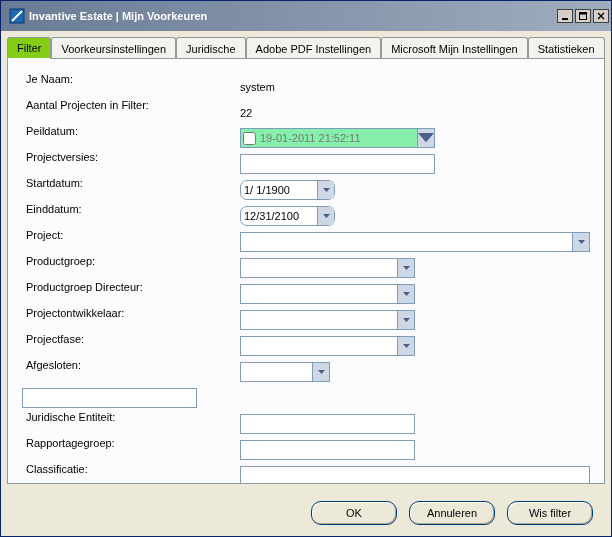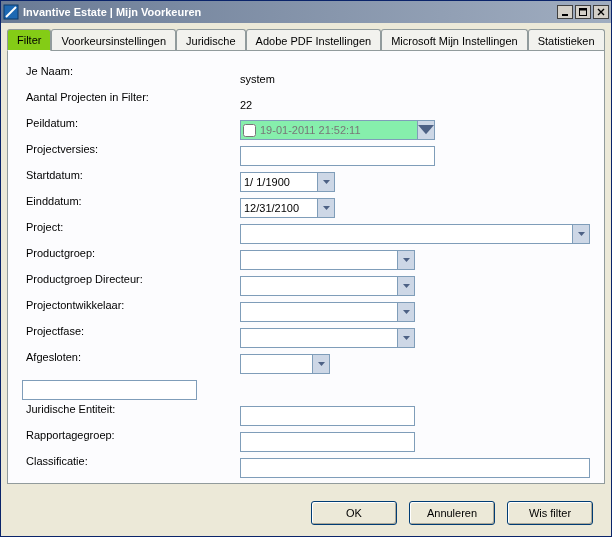--- a/index.html
+++ b/index.html
@@ -10,26 +10,26 @@
     background: #ffffff;
   }
   .window {
     width: 612px; height: 537px;
     background: #ece9d8;
     border: 1px solid #0a246a;
     position: relative;
     display: flex; flex-direction: column;
   }
   .titlebar {
-    height: 22px;
+    height: 30px;
     background: linear-gradient(to right, #6a7b95, #a0adc0);
     display: flex; align-items: center;
     color: #ffffff;
     font-weight: bold;
-    padding-left: 2px;
+    padding-left: 8px;
   }
   .titlebar .icon {
     width: 16px; height: 16px;
     margin-right: 4px;
     display: flex; align-items: center; justify-content: center;
   }
   .titlebar .title { flex: 1; white-space: nowrap; }
   .titlebar .buttons { display: flex; padding-right: 2px; gap: 2px;}
   .titlebar .btn {
     width: 16px; height: 14px;
@@ -130,36 +130,36 @@
   .date-combo .combo-text { flex:1; color:#777; }
   .date-combo .combo-btn {
     width: 17px; height:100%;
     background: #cdd7e6;
     border-left: 1px solid #7f9db9;
     display: flex; align-items: center; justify-content: center;
   }
   .w195 { width: 195px; }
   .w175 { width: 175px; }
   .w90  { width: 90px; }
-  .w95  { width: 95px; }
+  .w95  { width: 95px; border-radius: 7px; }
   .wfill { flex: 1; margin-right: 0; }
   .button-bar {
     height: 46px;
     display: flex;
     justify-content: flex-end;
     align-items: center;
     padding-right: 18px;
     gap: 12px;
   }
   .push-btn {
     width: 86px; height: 24px;
     border: 1px solid #003c74;
     background: #ece9d8;
     font: inherit;
-    border-radius: 3px;
+    border-radius: 10px;
     box-shadow: inset 1px 1px 0 #fff, inset -1px -1px 0 #aca899;
     cursor: default;
   }
 </style>
 </head>
 <body>
 
 <div class="window">
 
   <div class="titlebar">

